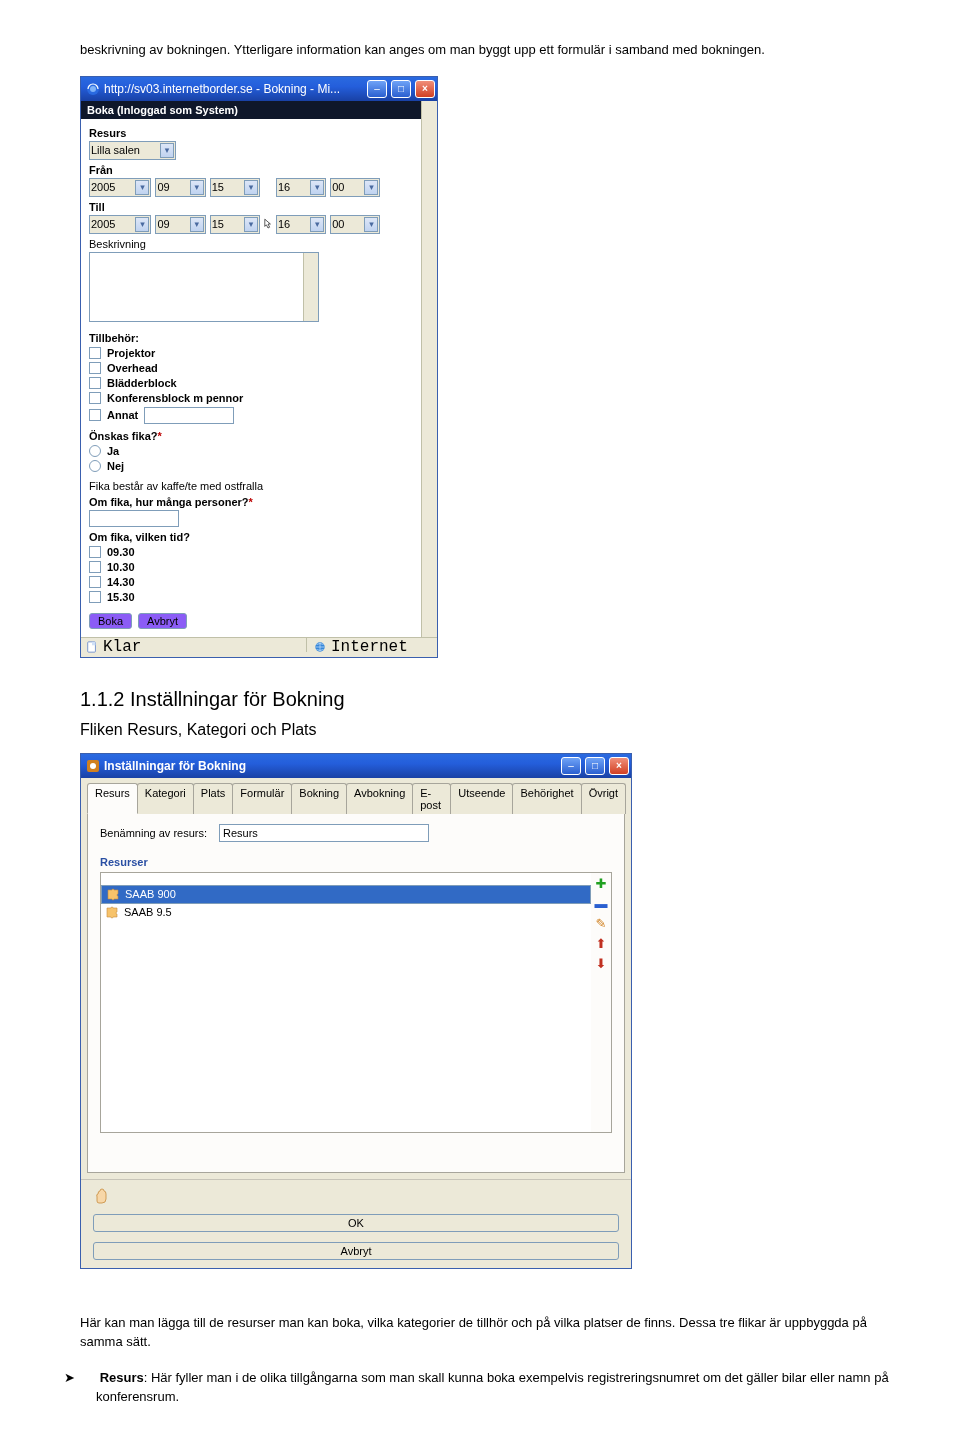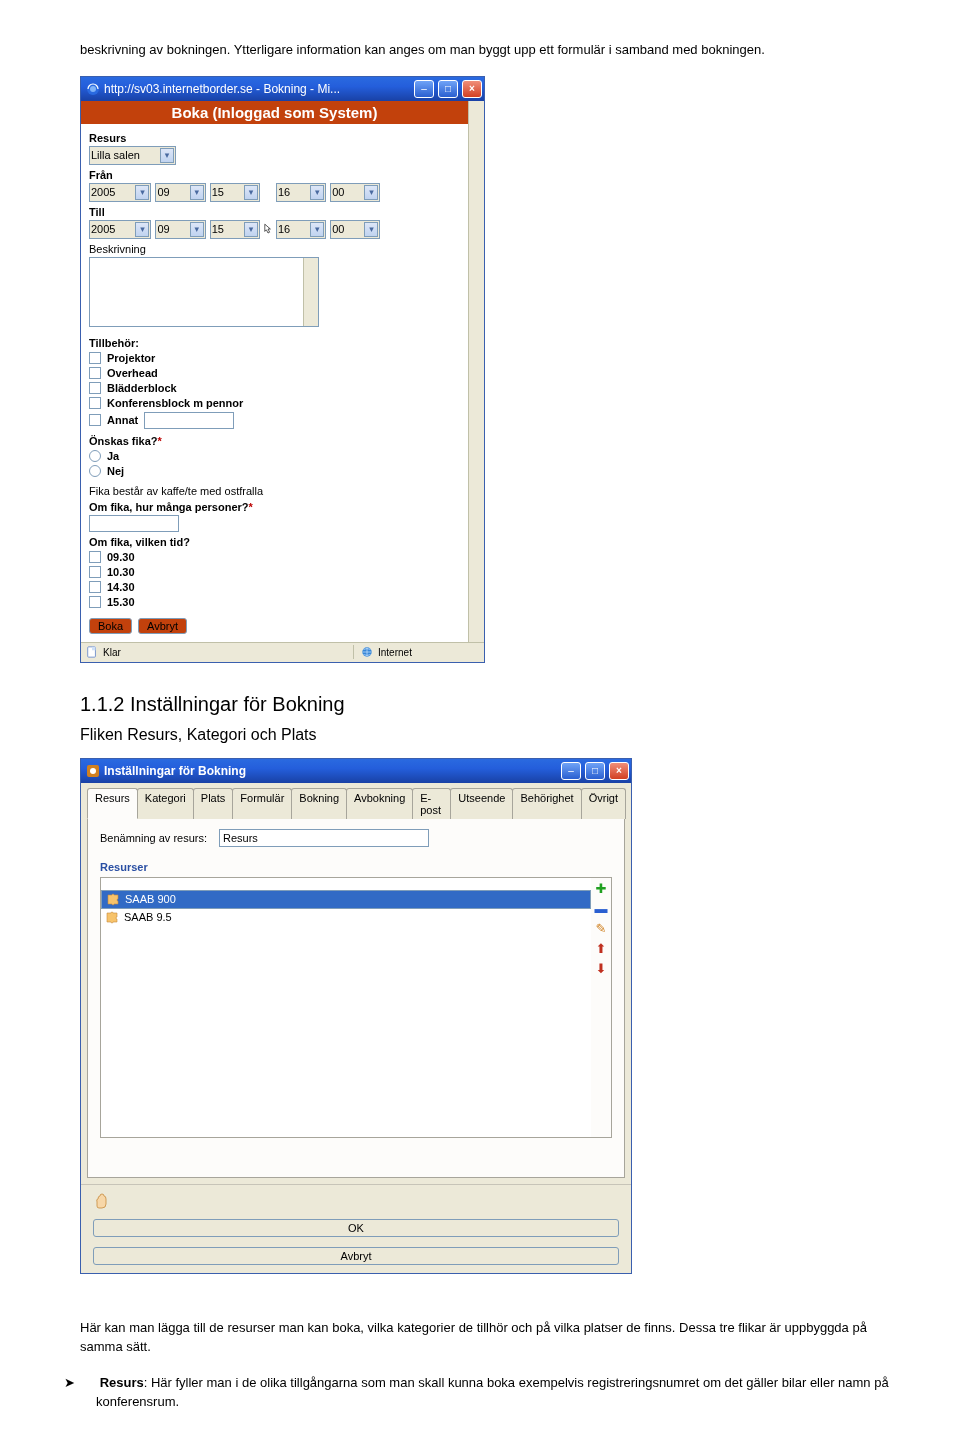--- a/index.html
+++ b/index.html
@@ -9,41 +9,41 @@
 
   
   .window { border: 1px solid #3a5fae; background: #ece9d8; font-family: Tahoma, Arial, sans-serif; font-size: 11px; }
   .titlebar { display: flex; align-items: center; background: linear-gradient(to bottom, #2a6ae0 0%, #245edb 40%, #1941a5 100%); height: 24px; color: #fff; padding: 0 2px 0 5px; gap: 4px; }
   .titlebar .title-text { flex: 1; font-weight: normal; font-size: 12px; white-space: nowrap; overflow: hidden; }
   .win-btn { width: 20px; height: 18px; border: 1px solid #fff; border-radius: 3px; display: flex; align-items: center; justify-content: center; font-size: 10px; line-height: 1; }
   .win-btn.min { background: linear-gradient(to bottom, #6fa3f7, #2a5fd0); color:#fff; }
   .win-btn.max { background: linear-gradient(to bottom, #6fa3f7, #2a5fd0); color:#fff; }
   .win-btn.close { background: linear-gradient(to bottom, #f08f7a, #d24023); color:#fff; font-weight:bold; }
 
-  .window1 { width: 405px; }
+  .window1 { width: 358px; }
 
   .client1 { display: flex; }
   .scroll-track { width: 16px; background: #ece9d8; border-left: 1px solid #c0c0a8; }
 
   .form-area { flex:1; background: #fff; font-size: 11px; }
-  .section-hdr { background: #c2410c; color: #fff; padding: 3px 6px; font-weight: bold; font-size: 15px; text-align: center; }
+  .section-hdr { background: #0f172a; color: #fff; padding: 3px 6px; font-weight: bold; font-size: 11px; }
   .form-inner { padding: 4px 8px 8px 8px; }
   .lbl { font-weight: bold; margin-top: 4px; display:block; }
   .lbl-thin { margin-top: 4px; display:block; }
   .sel { border: 1px solid #7f9db9; background:#ece9d8; height: 19px; font-size: 11px; padding: 0 1px; display:inline-flex; align-items:center; gap:20px; }
   .sel .chev { width: 14px; height: 15px; display:inline-flex; align-items:center; justify-content:center; background: linear-gradient(#dde6f7,#c0d3f0); border:1px solid #7f9db9; font-size:9px; color:#4a6aa0; }
   .row { display:flex; gap:4px; margin-top:2px; align-items:center; }
   .textarea { width: 230px; height: 70px; border:1px solid #7f9db9; background:#fff; margin-top:2px; position:relative; }
   .textarea .sb { position:absolute; right:0; top:0; bottom:0; width:15px; background:#ece9d8; border-left:1px solid #c0c0a8; }
   .chk-row { display:flex; align-items:center; gap:6px; margin-top:3px; font-weight:bold; }
   .chk { width:12px; height:12px; border:1px solid #7f9db9; background:#fff; flex-shrink:0; }
   .radio { width:12px; height:12px; border:1px solid #7f9db9; border-radius:50%; background:#fff; flex-shrink:0; }
   .txtfield { border:1px solid #7f9db9; background:#fff; height:17px; }
-  .btn { border:1px solid #7f9db9; background:#c2410c; padding:1px 8px; border-radius:3px; font-size:11px; }
-  .statusbar { display:flex; align-items:center; background:#ece9d8; border-top:1px solid #c0c0a8; height:20px; padding:0 4px; gap:4px; font-size:10px; }
+  .btn { border:1px solid #7f9db9; background:#8b5cf6; padding:1px 8px; border-radius:3px; font-size:11px; }
+  .statusbar { display:flex; align-items:flex-start; background:#ece9d8; border-top:1px solid #c0c0a8; height:20px; padding:0 4px; gap:4px; font-size:16px;font-family:Liberation Mono, monospace; }
   .statusbar .sep { border-left:1px solid #c0c0a8; height:14px; margin: 0 2px; }
   .statusbar .cell { flex:1; display:flex; align-items:center; gap:4px; }
   .ico16 { width:14px; height:14px; display:inline-flex; align-items:center; justify-content:center; font-size:11px; }
   .asterisk { color:#b00; }
 
   .h2 { font-size: 20px; color:#000; margin: 30px 0 10px; font-weight:normal; }
   .h3 { font-size: 16px; color:#000; margin: 0 0 14px; font-weight:normal; }
 
   
   .window2 { width: 552px; }

